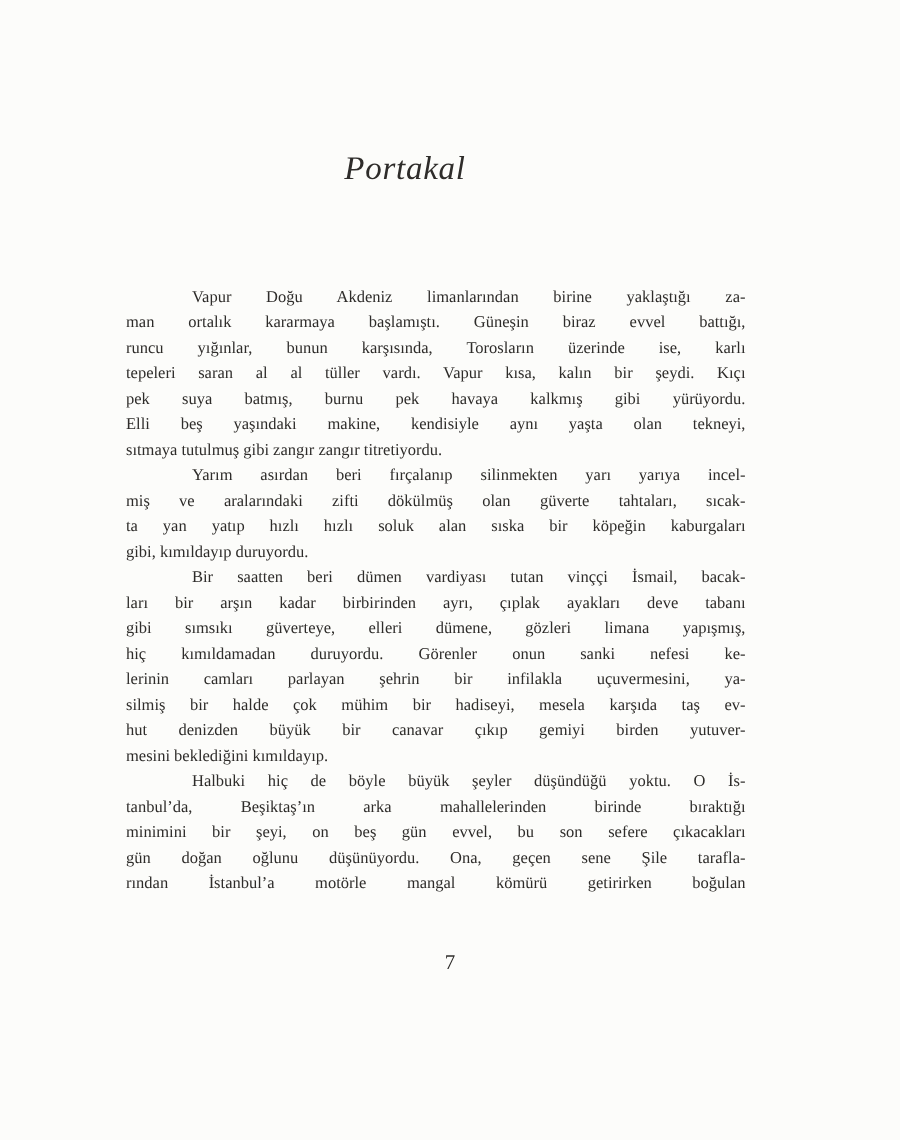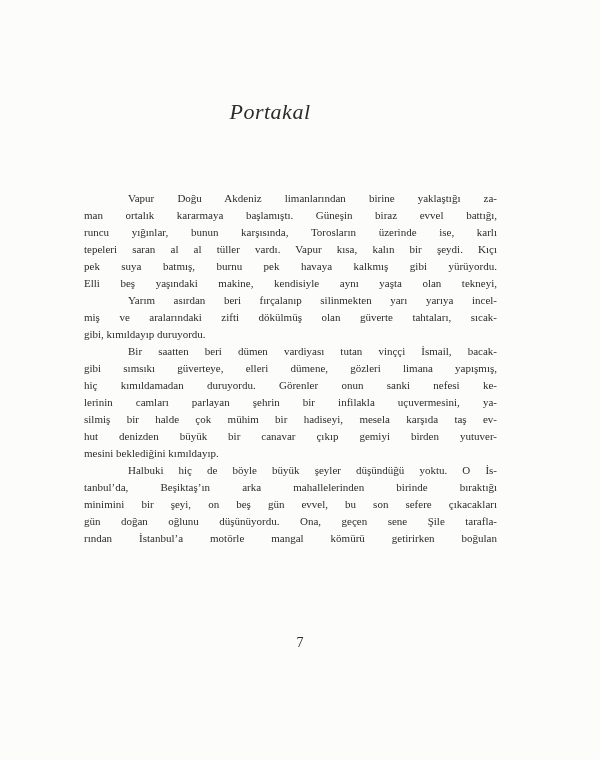--- a/index.html
+++ b/index.html
@@ -66,24 +66,27 @@
 <div class="page" style="background: rgb(252, 252, 250); color: rgb(46, 44, 42);">
   <h1 class="title">Portakal</h1>
 
   <div class="textblock" id="textblock">
       <div class="line indent">Vapur Doğu Akdeniz limanlarından birine yaklaştığı za-</div>
       <div class="line">man ortalık kararmaya başlamıştı. Güneşin biraz evvel battığı,</div>
       <div class="line">runcu yığınlar, bunun karşısında, Torosların üzerinde ise, karlı</div>
       <div class="line">tepeleri saran al al tüller vardı. Vapur kısa, kalın bir şeydi. Kıçı</div>
       <div class="line">pek suya batmış, burnu pek havaya kalkmış gibi yürüyordu.</div>
       <div class="line">Elli beş yaşındaki makine, kendisiyle aynı yaşta olan tekneyi,</div>
+      <div class="line end">sıtmaya tutulmuş gibi zangır zangır titretiyordu.</div>
       <div class="line indent">Yarım asırdan beri fırçalanıp silinmekten yarı yarıya incel-</div>
       <div class="line">miş ve aralarındaki zifti dökülmüş olan güverte tahtaları, sıcak-</div>
+      <div class="line">ta yan yatıp hızlı hızlı soluk alan sıska bir köpeğin kaburgaları</div>
       <div class="line end">gibi, kımıldayıp duruyordu.</div>
       <div class="line indent">Bir saatten beri dümen vardiyası tutan vinççi İsmail, bacak-</div>
+      <div class="line">ları bir arşın kadar birbirinden ayrı, çıplak ayakları deve tabanı</div>
       <div class="line">gibi sımsıkı güverteye, elleri dümene, gözleri limana yapışmış,</div>
       <div class="line">hiç kımıldamadan duruyordu. Görenler onun sanki nefesi ke-</div>
       <div class="line">lerinin camları parlayan şehrin bir infilakla uçuvermesini, ya-</div>
       <div class="line">silmiş bir halde çok mühim bir hadiseyi, mesela karşıda taş ev-</div>
       <div class="line">hut denizden büyük bir canavar çıkıp gemiyi birden yutuver-</div>
       <div class="line end">mesini beklediğini kımıldayıp.</div>
       <div class="line indent">Halbuki hiç de böyle büyük şeyler düşündüğü yoktu. O İs-</div>
       <div class="line">tanbul’da, Beşiktaş’ın arka mahallelerinden birinde bıraktığı</div>
       <div class="line">minimini bir şeyi, on beş gün evvel, bu son sefere çıkacakları</div>
       <div class="line">gün doğan oğlunu düşünüyordu. Ona, geçen sene Şile tarafla-</div>

